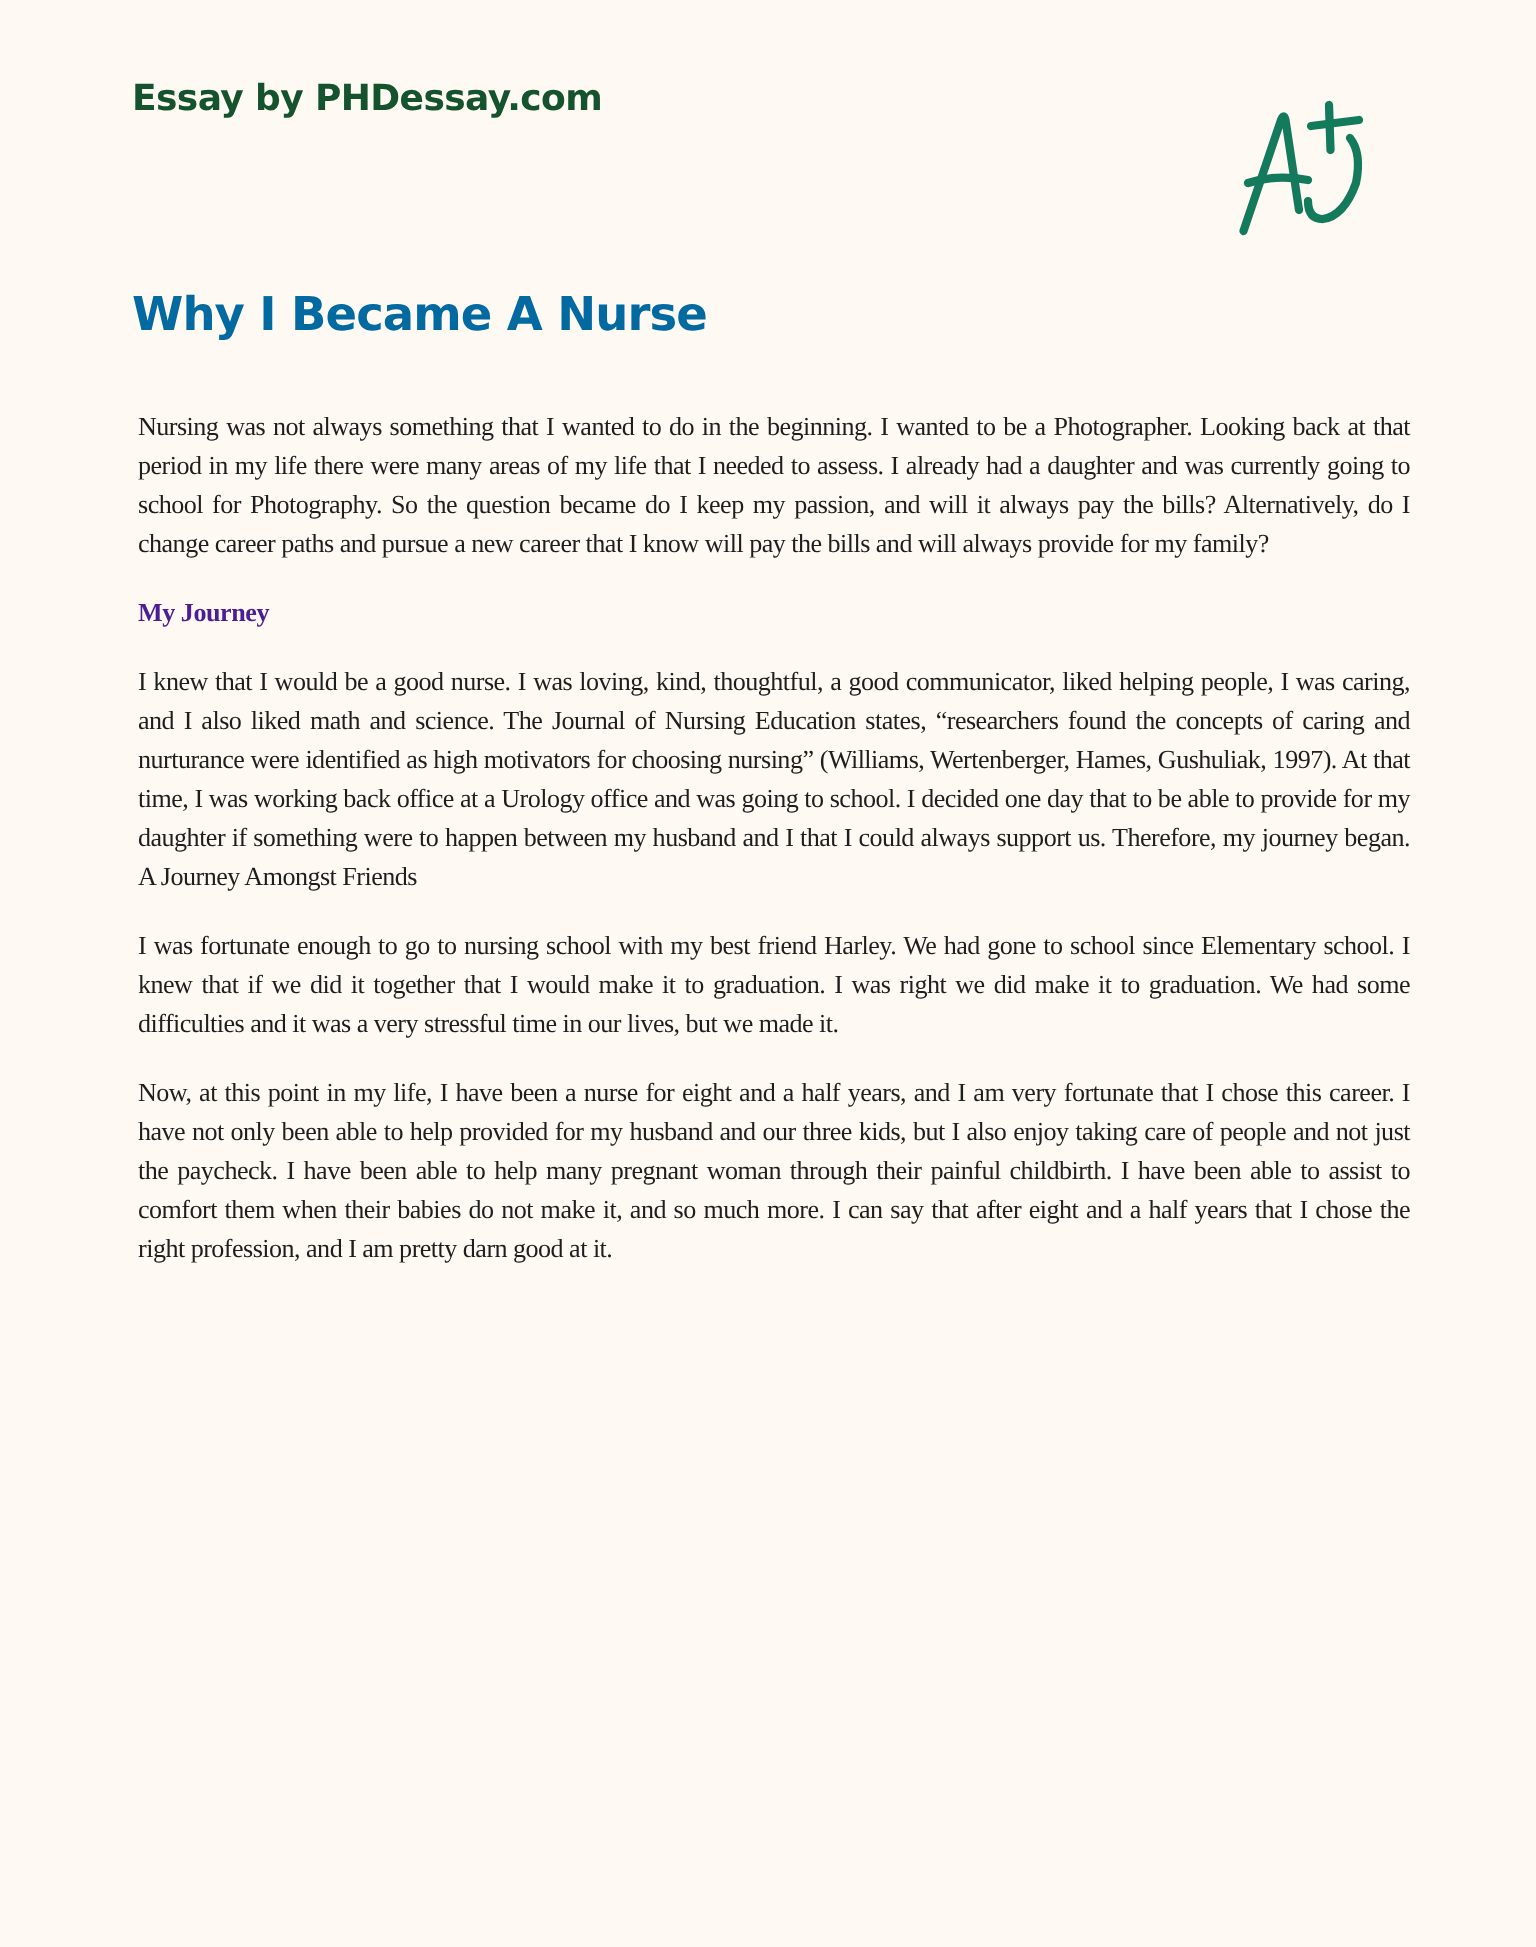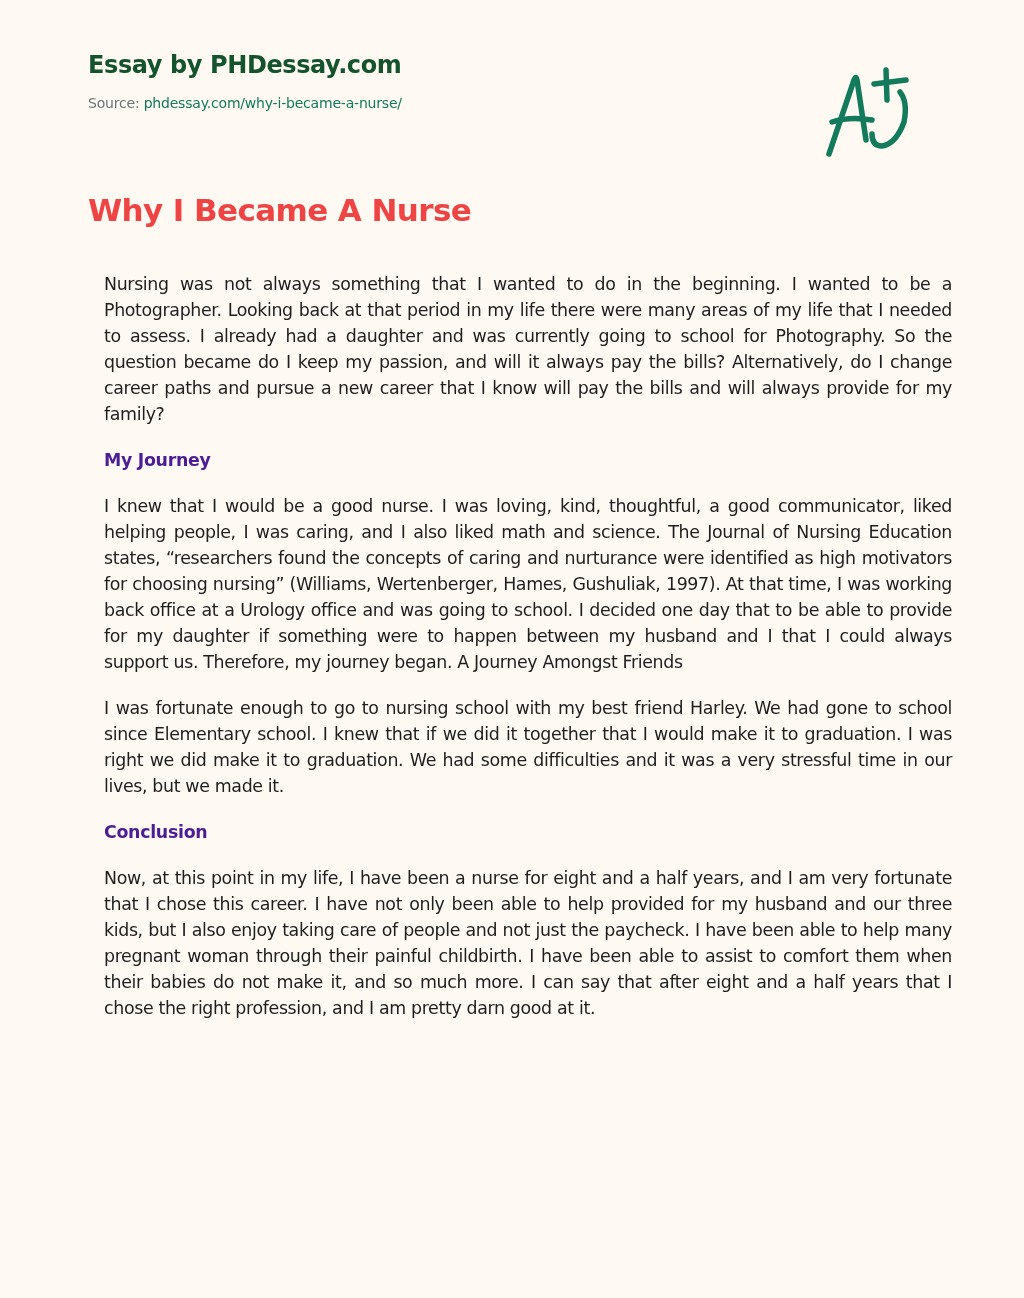--- a/index.html
+++ b/index.html
@@ -47,29 +47,30 @@
       width: 110px;
       height: 100px;
     }
     .title {
       position: absolute;
       left: 88px;
       top: 188px;
       margin: 0;
       font-size: 31px;
       font-weight: bold;
-      color: #ef4444;
+      color: #0369a1;
       letter-spacing: -0.6px;
       line-height: 44px;
     }
     .content {
       position: absolute;
-      left: 104px;
+      left: 92px;
       top: 271px;
       width: 848px;
+      font-family: Liberation Serif, serif;
     }
     .content p {
       margin: 0 0 20px 0;
       font-size: 17.4px;
       line-height: 26px;
       text-align: justify;
       letter-spacing: -0.35px;
       color: #1e1e1e;
     }
     .content h2 {
@@ -79,23 +80,20 @@
       font-weight: bold;
       color: #4c1d95;
       letter-spacing: -0.3px;
     }
   </style>
 </head>
 <body>
 
 <div class="header">
   <h1 class="site-name">Essay by PHDessay.com</h1>
-  <div class="source">
-    <span>Source: </span><a>phdessay.com/why-i-became-a-nurse/</a>
-  </div>
 </div>
 
 <div class="logo">
   <svg width="110" height="100" viewBox="0 0 110 100" fill="none" stroke="#137a5c" stroke-width="5.5" stroke-linecap="round" stroke-linejoin="round">
 
     <path d="M9 92 L34 18 Q36 13 37 18 L46 78"></path>
 
     <path d="M12 60 Q30 54 52 58"></path>
 
     <path d="M66 8 L67 38"></path>
@@ -108,15 +106,14 @@
 
 <h1 class="title">Why I Became A Nurse</h1>
 
 <div class="content">
   <p>Nursing was not always something that I wanted to do in the beginning. I wanted to be a Photographer. Looking back at that period in my life there were many areas of my life that I needed to assess. I already had a daughter and was currently going to school for Photography. So the question became do I keep my passion, and will it always pay the bills? Alternatively, do I change career paths and pursue a new career that I know will pay the bills and will always provide for my family?</p>
 
   <h2>My Journey</h2>
   <p>I knew that I would be a good nurse. I was loving, kind, thoughtful, a good communicator, liked helping people, I was caring, and I also liked math and science. The Journal of Nursing Education states, “researchers found the concepts of caring and nurturance were identified as high motivators for choosing nursing” (Williams, Wertenberger, Hames, Gushuliak, 1997). At that time, I was working back office at a Urology office and was going to school. I decided one day that to be able to provide for my daughter if something were to happen between my husband and I that I could always support us. Therefore, my journey began. A Journey Amongst Friends</p>
   <p>I was fortunate enough to go to nursing school with my best friend Harley. We had gone to school since Elementary school. I knew that if we did it together that I would make it to graduation. I was right we did make it to graduation. We had some difficulties and it was a very stressful time in our lives, but we made it.</p>
 
-  <h2>Conclusion</h2>
   <p>Now, at this point in my life, I have been a nurse for eight and a half years, and I am very fortunate that I chose this career. I have not only been able to help provided for my husband and our three kids, but I also enjoy taking care of people and not just the paycheck. I have been able to help many pregnant woman through their painful childbirth. I have been able to assist to comfort them when their babies do not make it, and so much more. I can say that after eight and a half years that I chose the right profession, and I am pretty darn good at it.</p>
 </div>
 
 </body></html>

